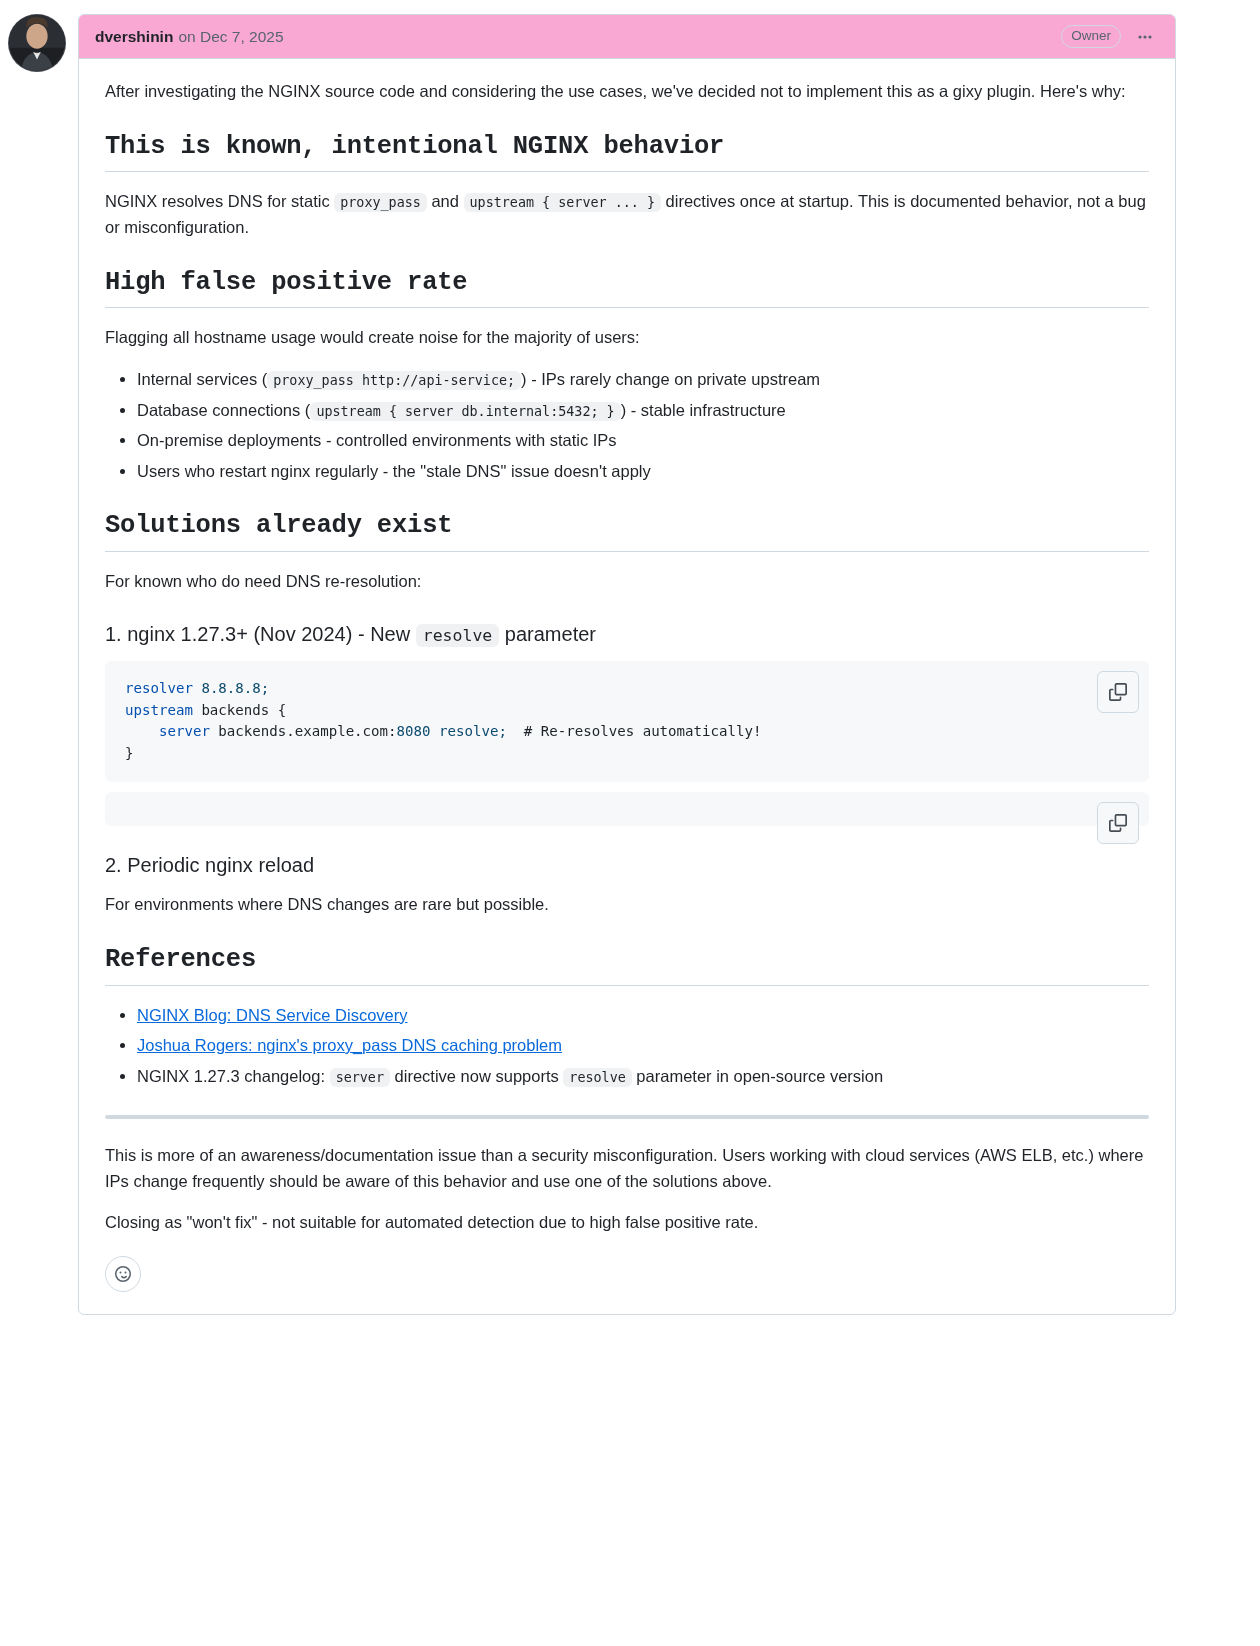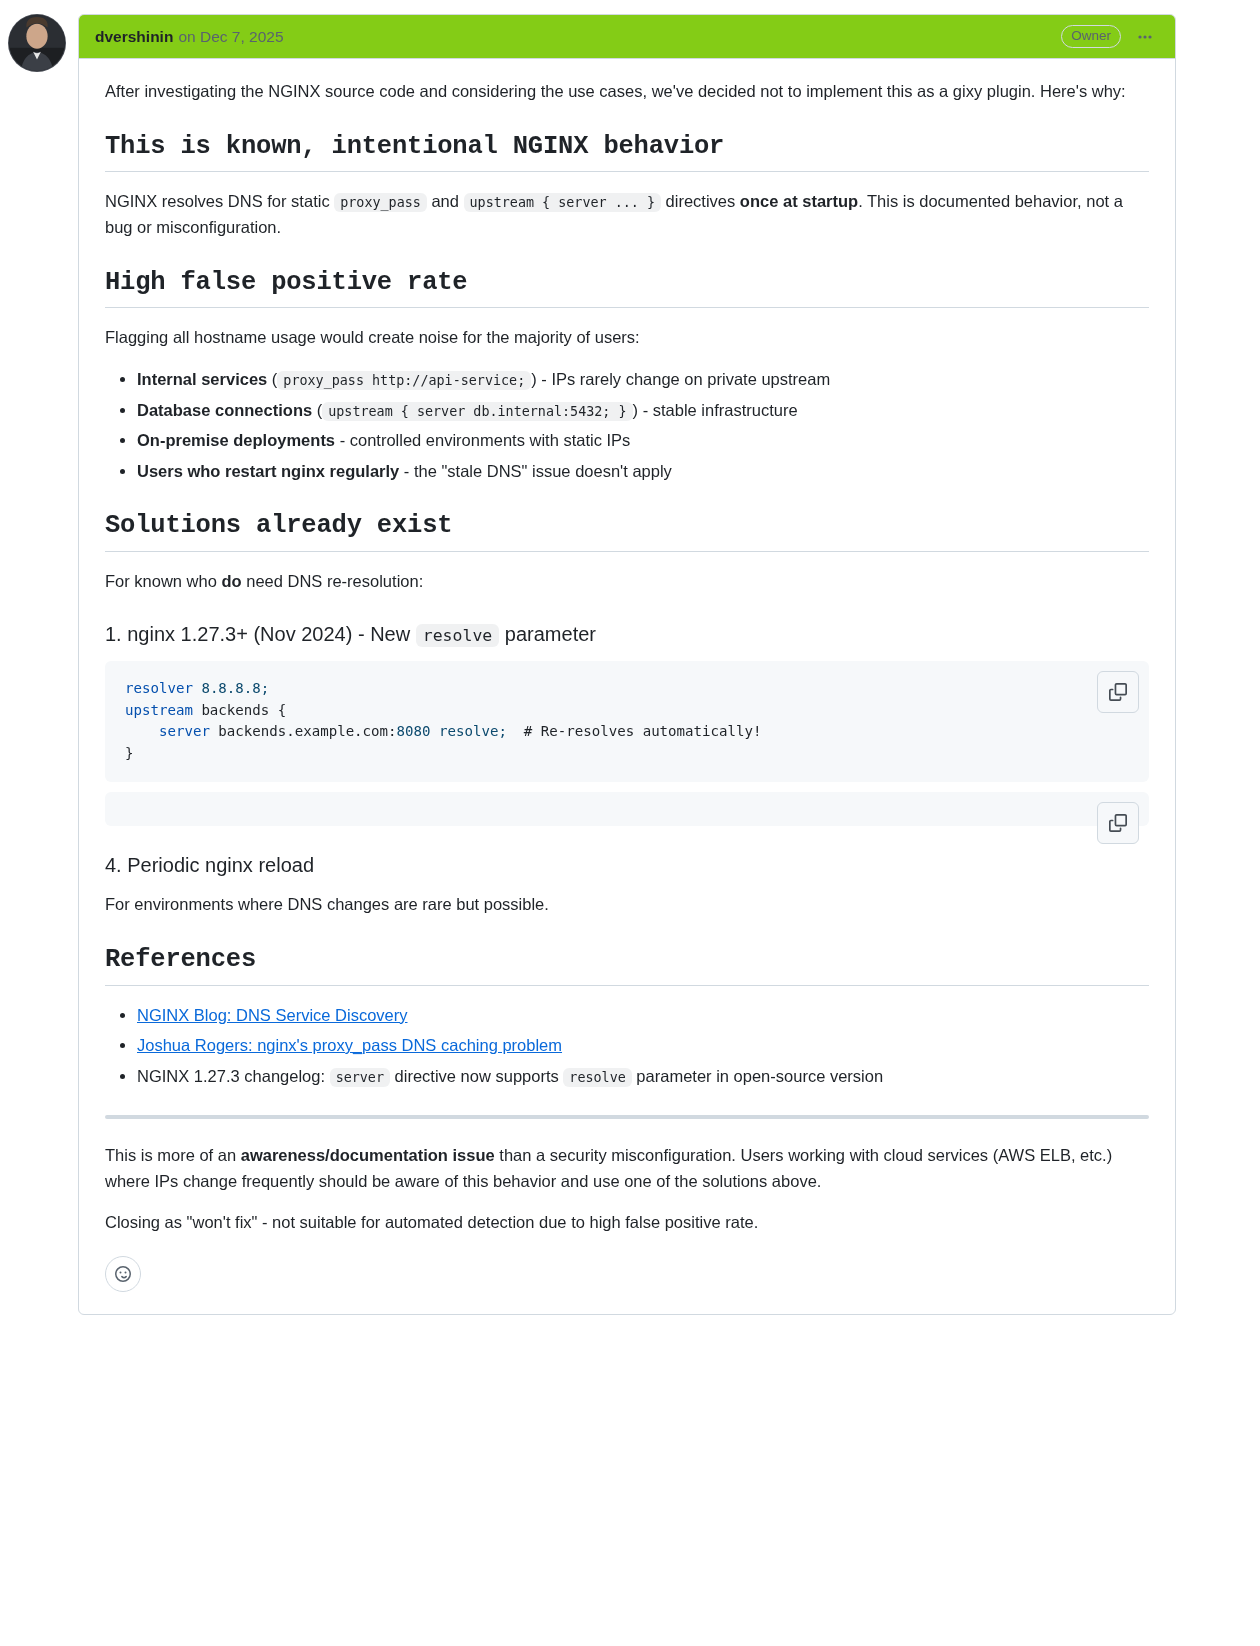--- a/index.html
+++ b/index.html
@@ -58,21 +58,21 @@
   .comment-box {
     border: 1px solid #d1d9e0;
     border-radius: 6px;
     background: #ffffff;
     overflow: hidden;
   }
 
   .comment-header {
     display: flex;
     align-items: center;
-    background: #84cc16;
+    background: #f9a8d4;
     border-bottom: 1px solid #d1d9e0;
     padding: 0 16px;
     height: 44px;
     font-size: 15.5px;
   }
   .author {
     font-weight: 600;
     color: #1f2328;
     margin-right: 5px;
     cursor: pointer;
@@ -217,21 +217,21 @@
     border: 1px solid #d1d9e0;
     border-radius: 50%;
     background: #fff;
     display: flex;
     align-items: center;
     justify-content: center;
     color: #59636e;
     cursor: pointer;
   }
   .emoji-btn svg { display: block; }
-  strong { font-weight: 700; text-align: right; }
+  strong { font-weight: 400; text-align: right; }
 </style>
 </head>
 <body>
 
 <div class="page">
 
   <div class="thread-line"></div>
 
   <div class="comment-wrap">
 
@@ -299,21 +299,21 @@
 
         <div class="codeblock">
           <div class="copy-btn">
             <svg width="18" height="18" viewBox="0 0 16 16" fill="currentColor">
               <path d="M0 6.75C0 5.784.784 5 1.75 5h1.5a.75.75 0 0 1 0 1.5h-1.5a.25.25 0 0 0-.25.25v7.5c0 .138.112.25.25.25h7.5a.25.25 0 0 0 .25-.25v-1.5a.75.75 0 0 1 1.5 0v1.5A1.75 1.75 0 0 1 9.25 16h-7.5A1.75 1.75 0 0 1 0 14.25Z"></path>
               <path d="M5 1.75C5 .784 5.784 0 6.75 0h7.5C15.216 0 16 .784 16 1.75v7.5A1.75 1.75 0 0 1 14.25 11h-7.5A1.75 1.75 0 0 1 5 9.25Zm1.75-.25a.25.25 0 0 0-.25.25v7.5c0 .138.112.25.25.25h7.5a.25.25 0 0 0 .25-.25v-7.5a.25.25 0 0 0-.25-.25Z"></path>
             </svg>
           </div>
         </div>
 
-        <h3 class="md">4. Periodic nginx reload</h3>
+        <h3 class="md">2. Periodic nginx reload</h3>
         <p>For environments where DNS changes are rare but possible.</p>
 
         <h2 class="md">References</h2>
         <ul class="md">
           <li><a class="md-link">NGINX Blog: DNS Service Discovery</a></li>
           <li><a class="md-link">Joshua Rogers: nginx's proxy_pass DNS caching problem</a></li>
           <li><span>NGINX 1.27.3 changelog: </span><code class="inline">server</code><span> directive now supports </span><code class="inline">resolve</code><span> parameter in open-source version</span></li>
         </ul>
 
         <hr class="md">

